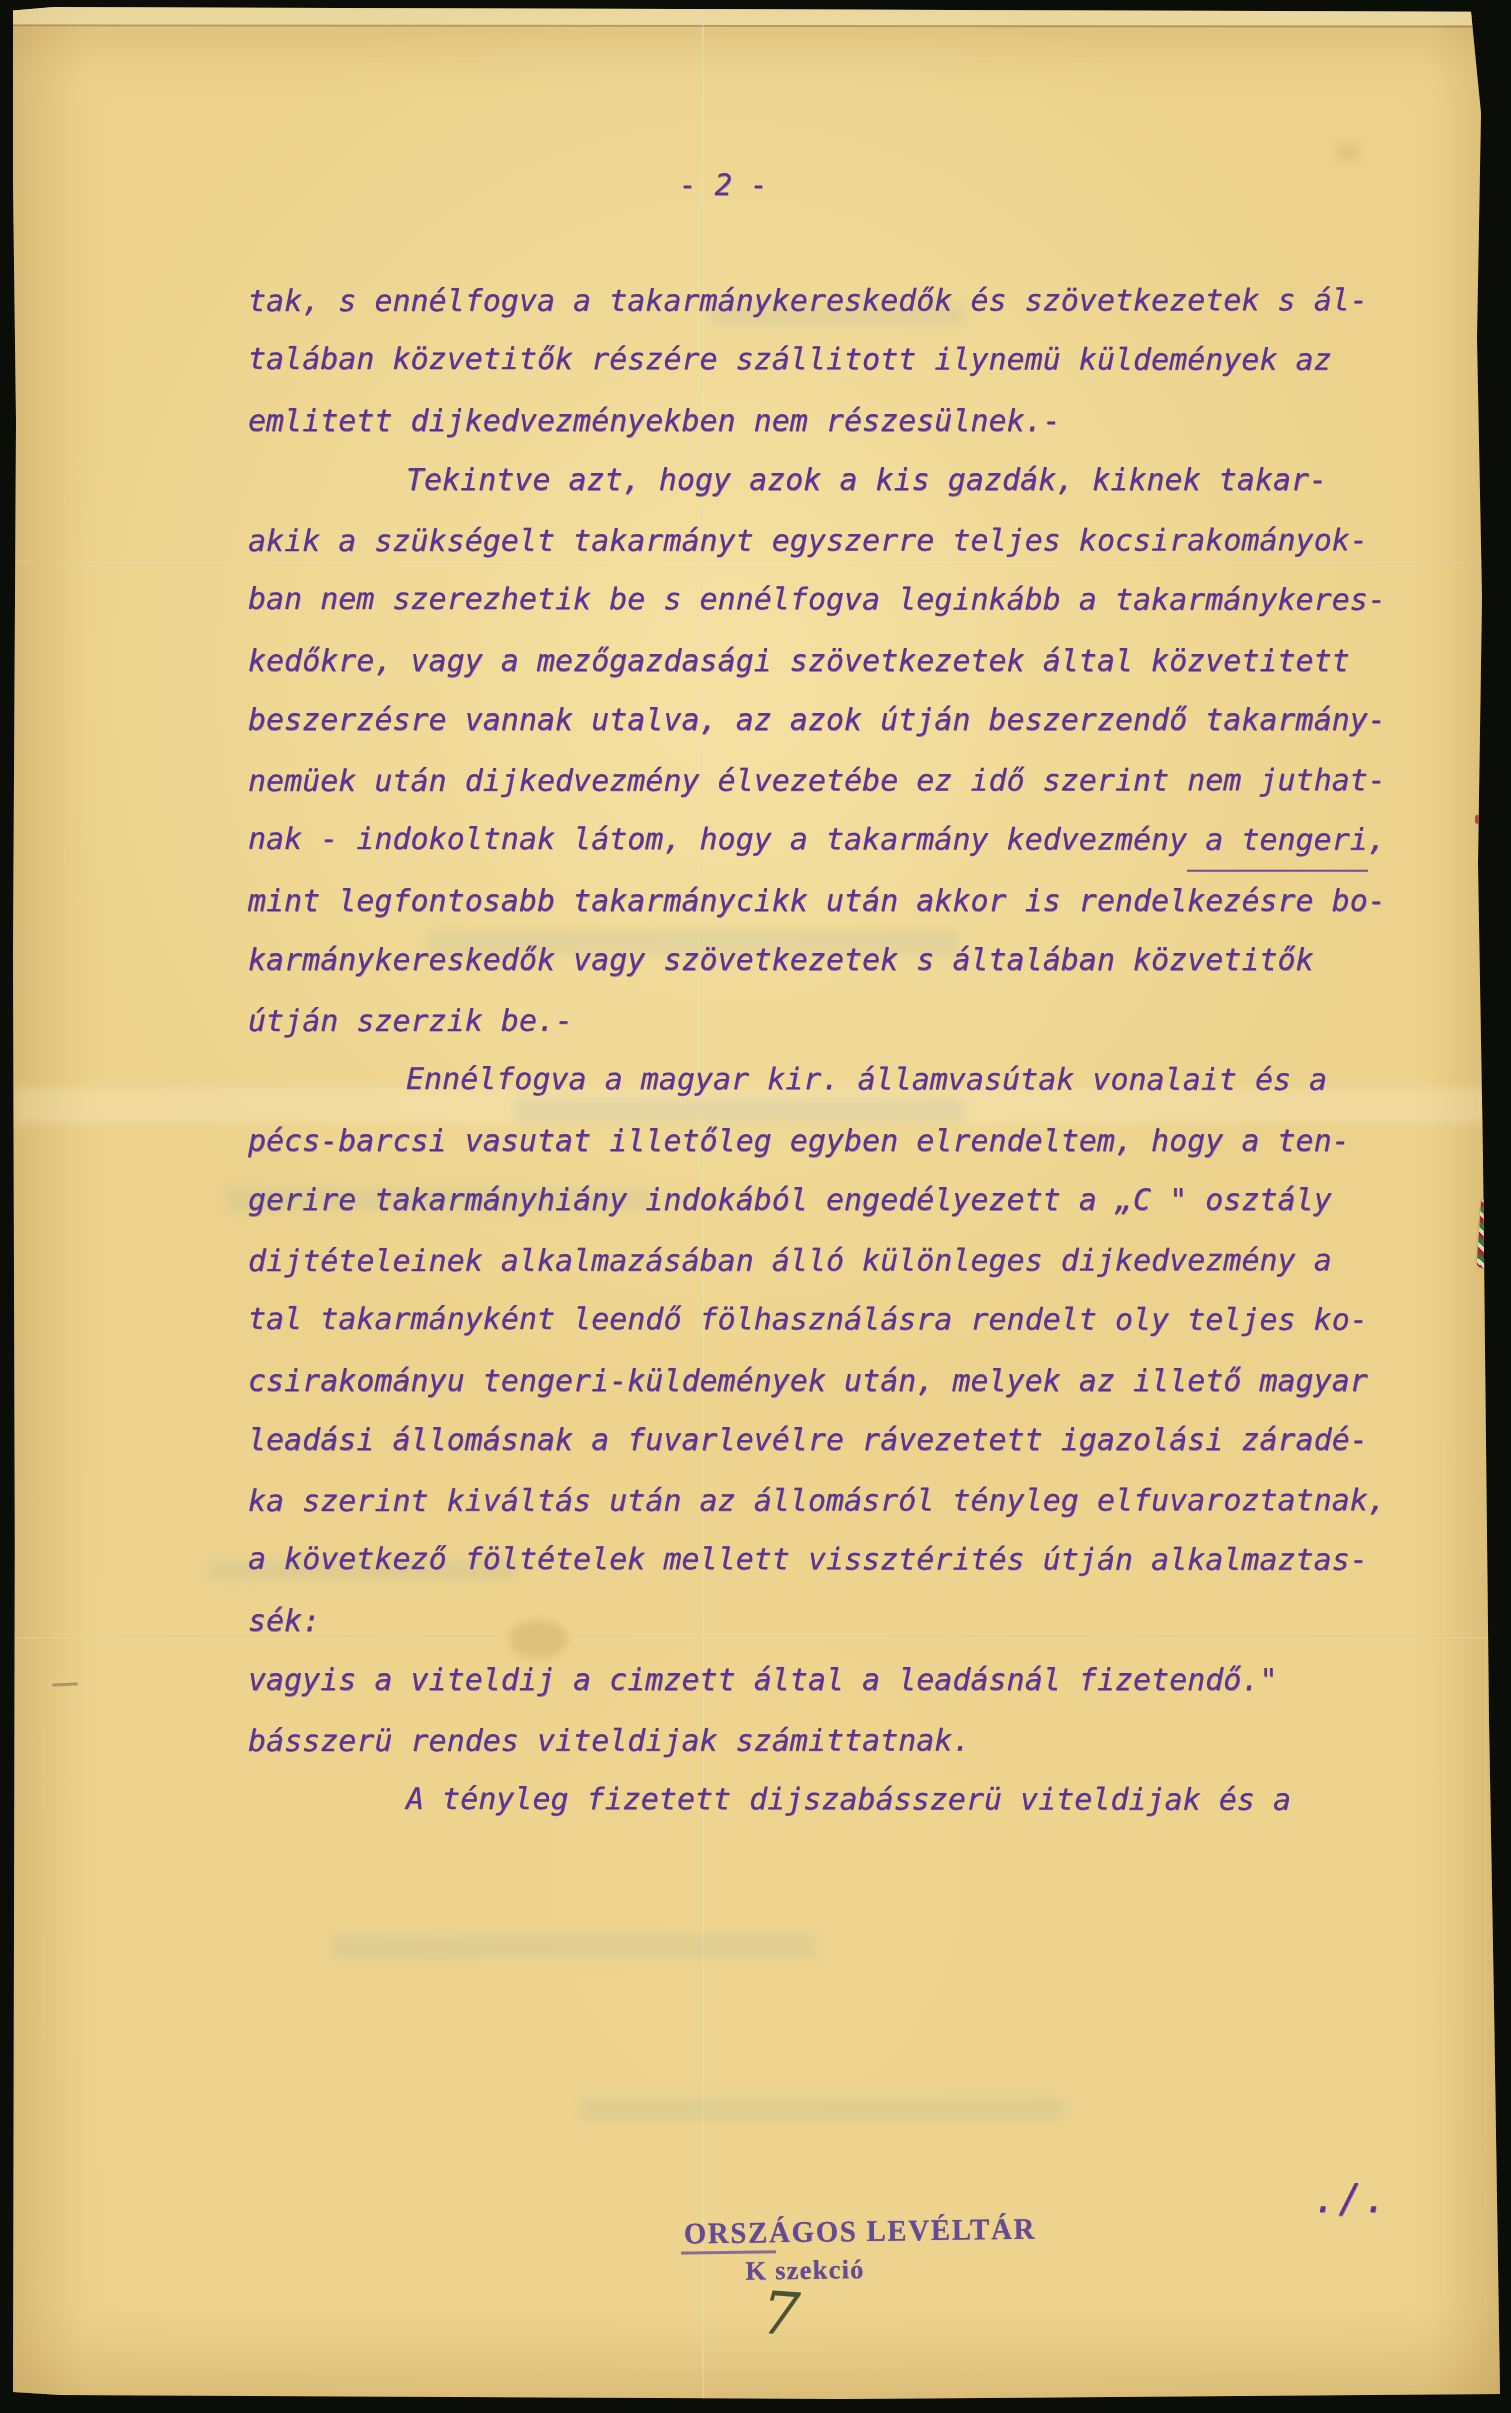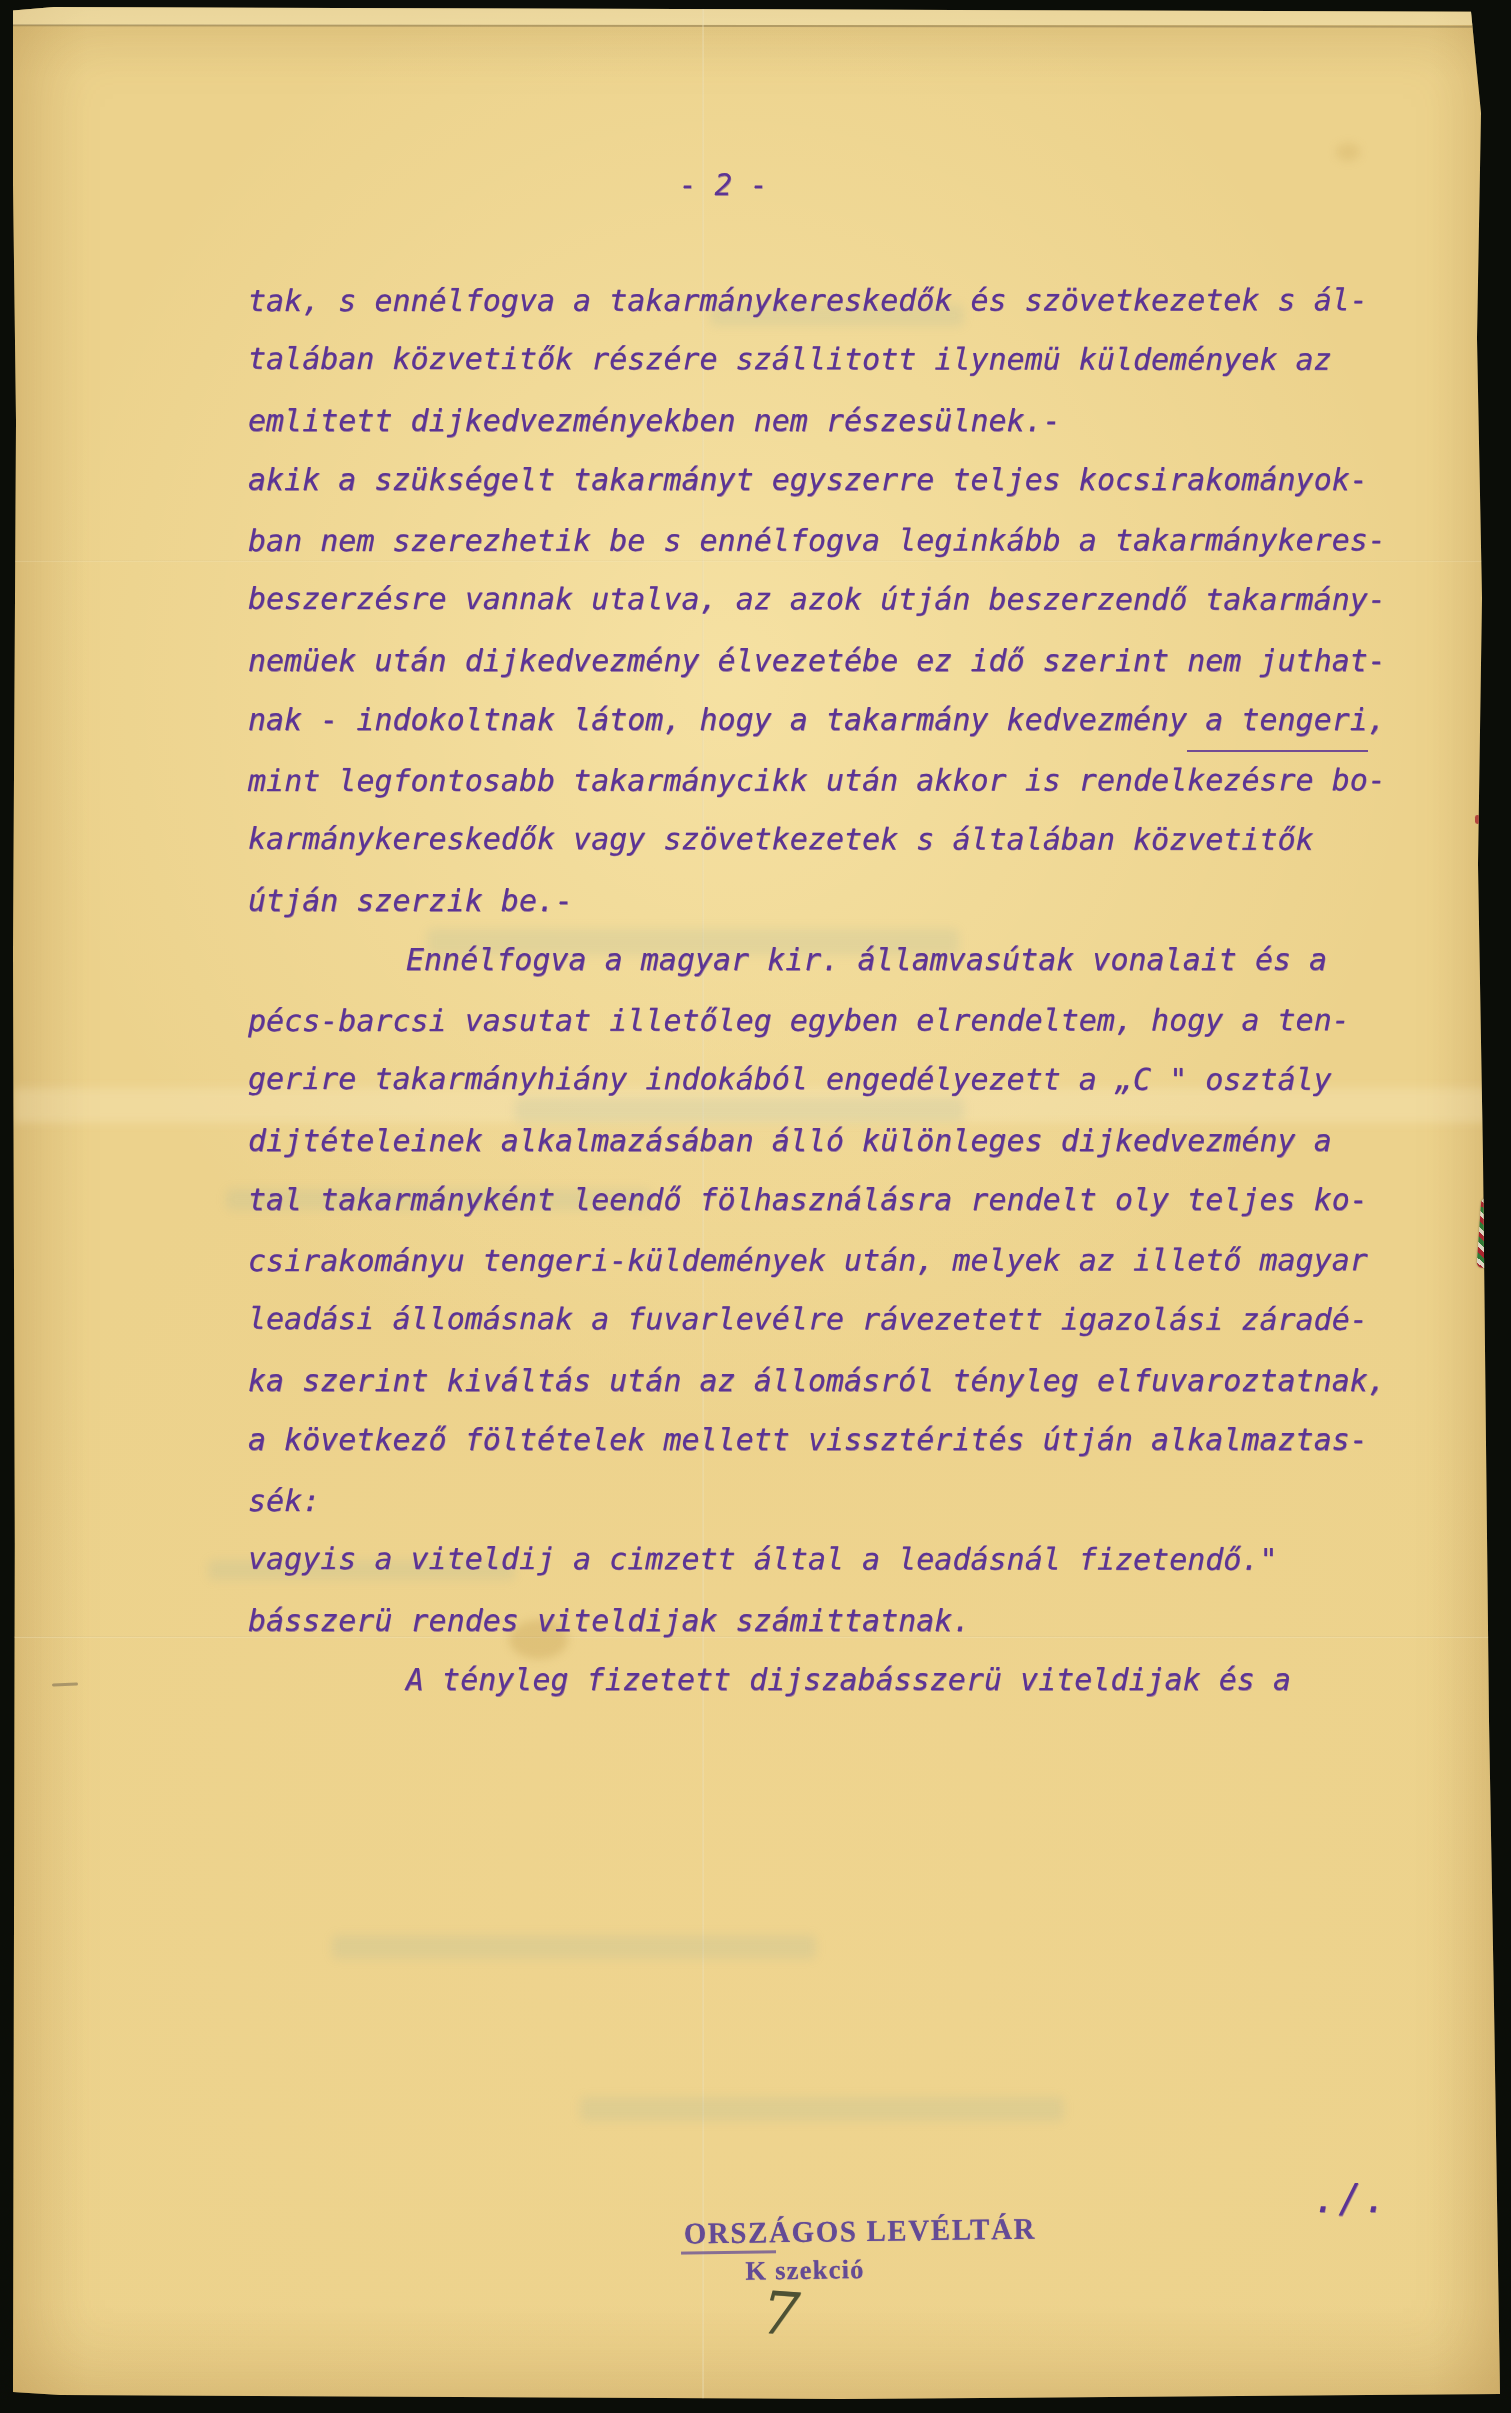--- a/index.html
+++ b/index.html
@@ -122,22 +122,24 @@
 
     <div class="stain" style="left:496px;top:1613px;width:59px;height:39px;background:rgba(180,140,60,0.25);"></div>
     <div class="stain" style="left:1323px;top:136px;width:23.6px;height:17.7px;background:rgba(190,150,70,0.2);"></div>
 
     <div class="page-number">- 2 -</div>
 
     <div class="text-block">
         <div class="line">tak, s ennélfogva a takarmánykereskedők és szövetkezetek s ál-</div>
         <div class="line">talában közvetitők részére szállitott ilynemü küldemények az</div>
         <div class="line">emlitett dijkedvezményekben nem részesülnek.-</div>
+        <div class="line indent">Tekintve azt, hogy azok a kis gazdák, kiknek takar-</div>
         <div class="line">akik a szükségelt takarmányt egyszerre teljes kocsirakományok-</div>
         <div class="line">ban nem szerezhetik be s ennélfogva leginkább a takarmánykeres-</div>
+        <div class="line">kedőkre, vagy a mezőgazdasági szövetkezetek által közvetitett</div>
         <div class="line">beszerzésre vannak utalva, az azok útján beszerzendő takarmány-</div>
         <div class="line">nemüek után dijkedvezmény élvezetébe ez idő szerint nem juthat-</div>
         <div class="line"><span>nak - indokoltnak látom, hogy a takarmány kedvezmény</span><span class="u"> a tengeri</span><span>,</span></div>
         <div class="line">mint legfontosabb takarmánycikk után akkor is rendelkezésre bo-</div>
         <div class="line">karmánykereskedők vagy szövetkezetek s általában közvetitők</div>
         <div class="line">útján szerzik be.-</div>
         <div class="line indent">Ennélfogva a magyar kir. államvasútak vonalait és a</div>
         <div class="line">pécs-barcsi vasutat illetőleg egyben elrendeltem, hogy a ten-</div>
         <div class="line">gerire takarmányhiány indokából engedélyezett a „C " osztály</div>
         <div class="line">dijtételeinek alkalmazásában álló különleges dijkedvezmény a</div>

